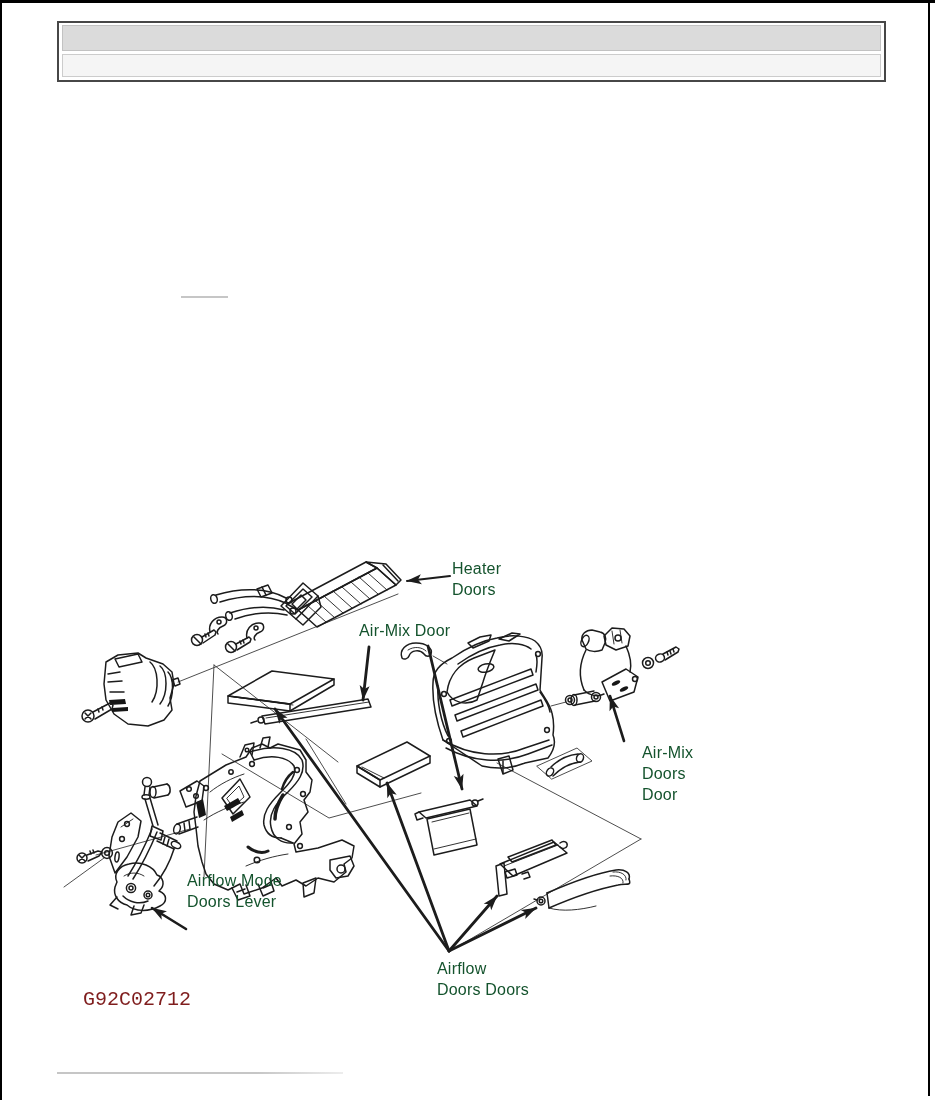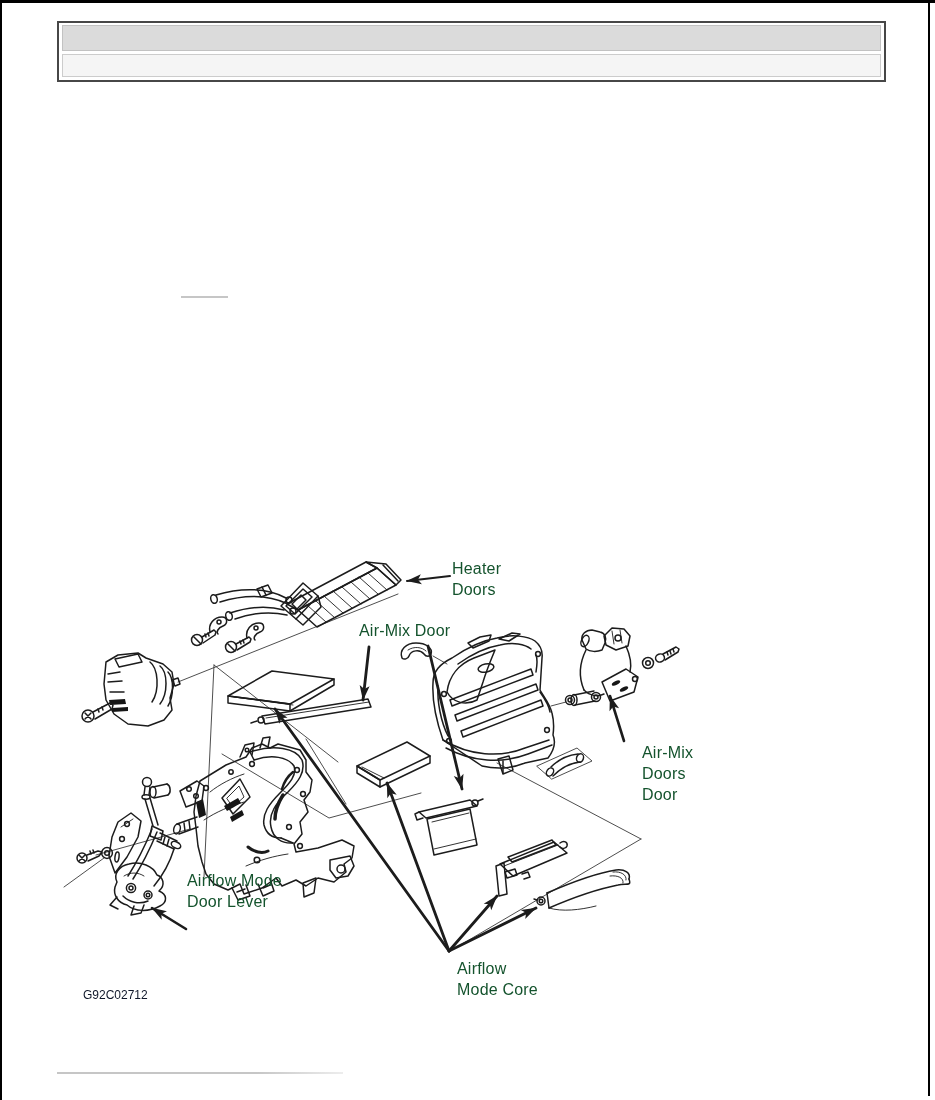--- a/index.html
+++ b/index.html
@@ -16,21 +16,21 @@
   }
   .header-bar1{height:26px;background:#dbdbdb;border:1px solid #c2c2c2;box-sizing:border-box;}
   .header-gap{height:3px;}
   .header-bar2{height:23px;background:#f5f5f5;border:1px solid #cccccc;box-sizing:border-box;}
   .rule-a{position:absolute;left:181px;top:296px;width:47px;height:2px;background:#c6c6c6;}
   .rule-b{position:absolute;left:57px;top:1072px;width:286px;height:2px;
     background:linear-gradient(to right,#c6c6c6 70%,#ededed 100%);}
   svg.diagram{position:absolute;left:0;top:0;}
   .lbl{position:absolute;font-size:16px;line-height:21px;color:#14532d;letter-spacing:0.2px;}
   .lbl span{display:block;}
-  .fig-code{position:absolute;left:83px;top:988px;font-size:12px;color:#0f172a;}
+  .fig-code{position:absolute;left:83px;top:988px;font-size:20px;color:#7f1d1d;font-family:Liberation Mono, monospace;}
 </style>
 </head>
 <body>
 
 <div class="frame-top"></div>
 <div class="frame-left"></div>
 <div class="frame-right"></div>
 
 <div class="header-box">
   <div class="header-bar1"></div>
@@ -331,21 +331,21 @@
 </div>
 
 <div class="lbl" style="left:642px;top:742px">
   <span>Air-Mix</span>
   <span>Doors</span>
   <span>Door</span>
 </div>
 
 <div class="lbl" style="left:187px;top:870px">
   <span>Airflow Mode</span>
-  <span>Door Lever</span>
-</div>
-
-<div class="lbl" style="left:457px;top:958px">
+  <span>Doors Lever</span>
+</div>
+
+<div class="lbl" style="left:437px;top:958px">
   <span>Airflow</span>
-  <span>Mode Core</span>
+  <span>Doors Doors</span>
 </div>
 
 <div class="fig-code">G92C02712</div>
 
 </body></html>

